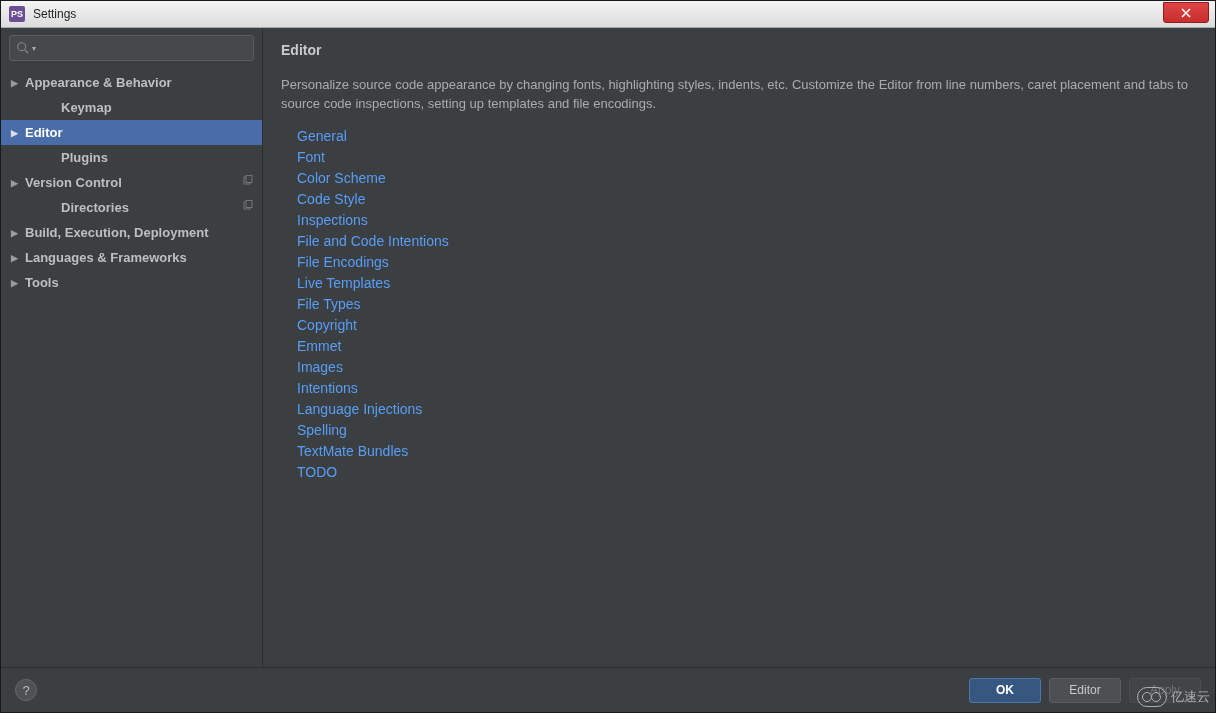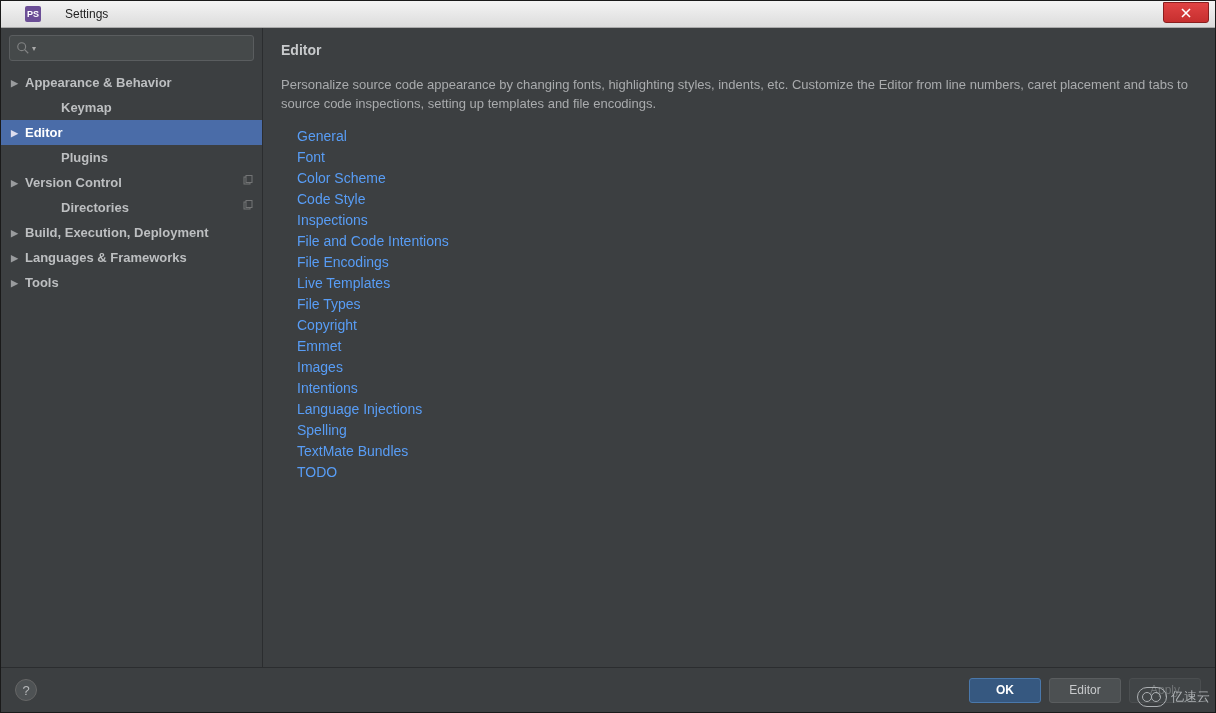--- a/index.html
+++ b/index.html
@@ -22,21 +22,21 @@
 .titlebar {
   height: 27px;
   background: linear-gradient(#f4f4f4, #dcdcdc);
   display: flex;
   align-items: center;
   border-bottom: 1px solid #aaa;
 }
 .titlebar .app-icon {
   width: 16px;
   height: 16px;
-  margin: 0 24px;
+  margin: 0 8px;
   background: #6b4e96;
   display: flex;
   align-items: center;
   justify-content: center;
   font-size: 9px;
   color: #fff;
   font-weight: bold;
   border-radius: 2px;
 }
 .titlebar .title {

